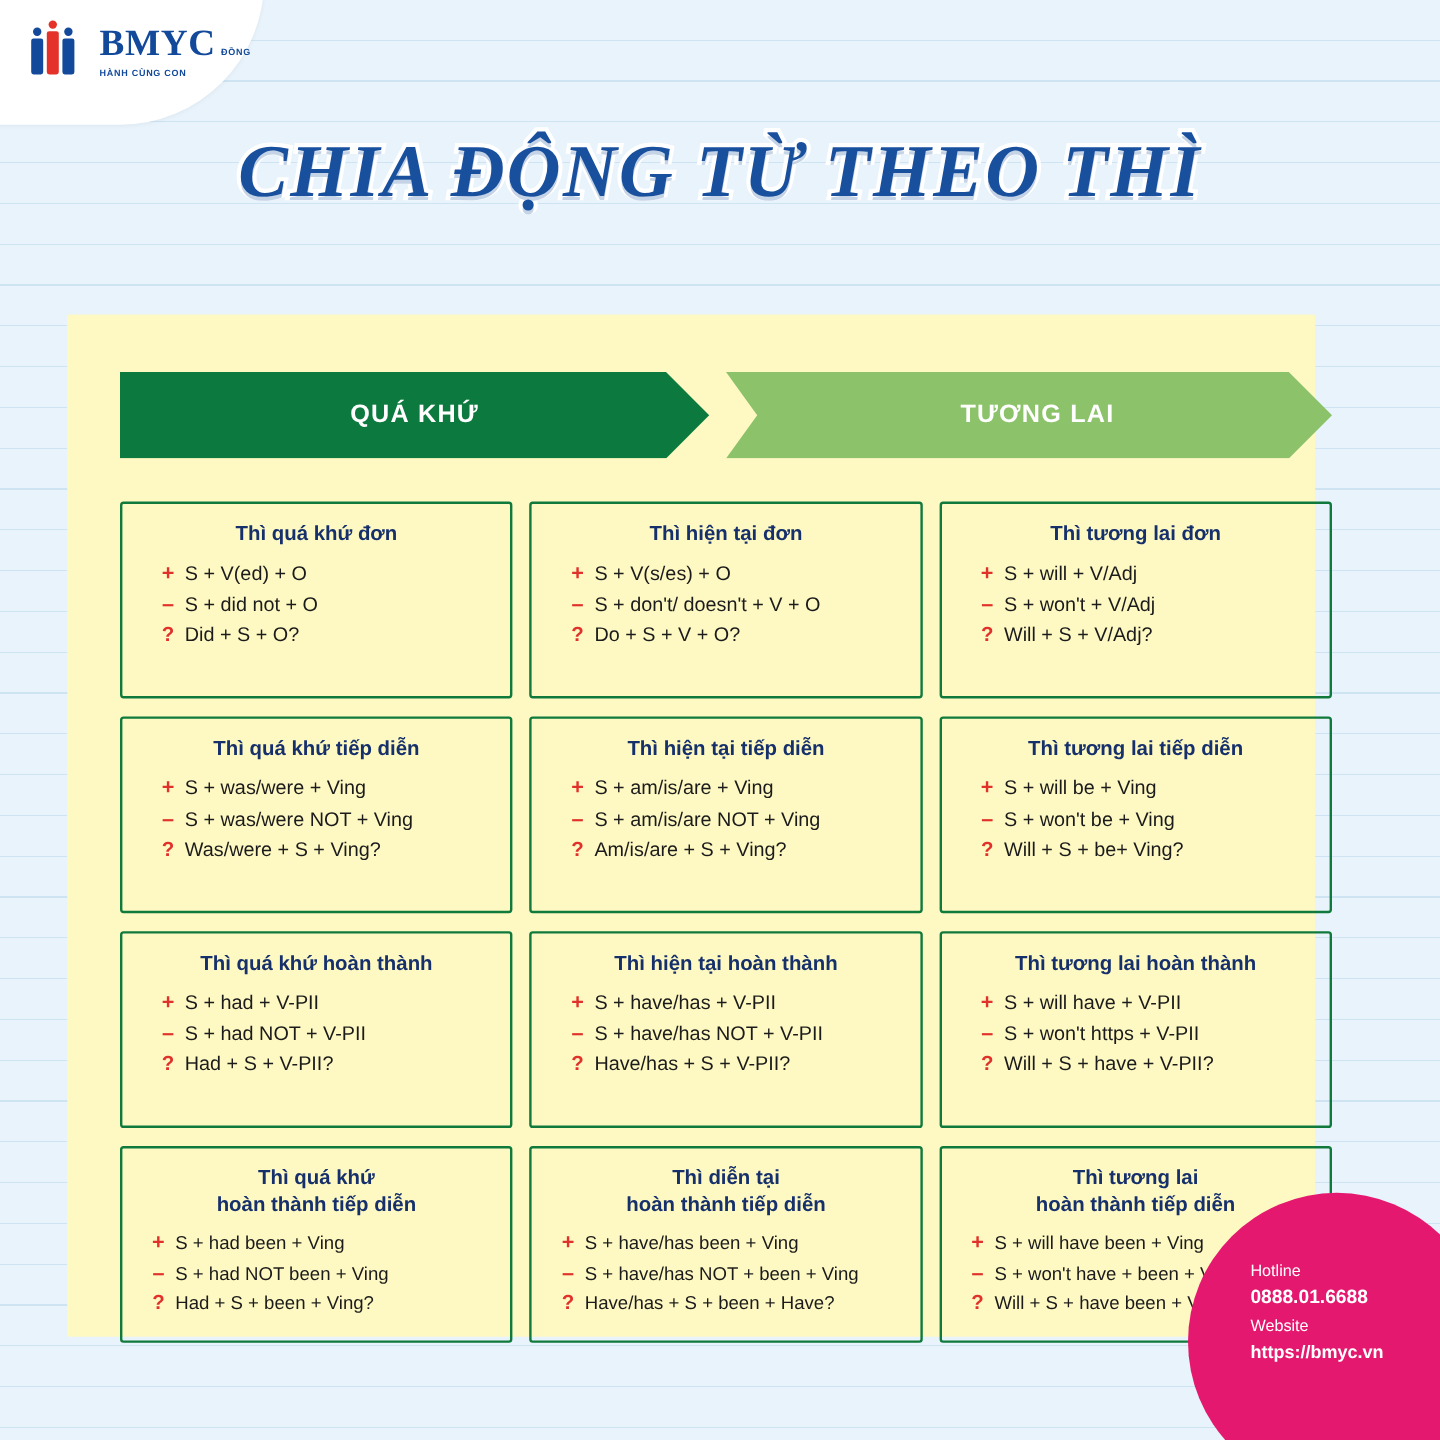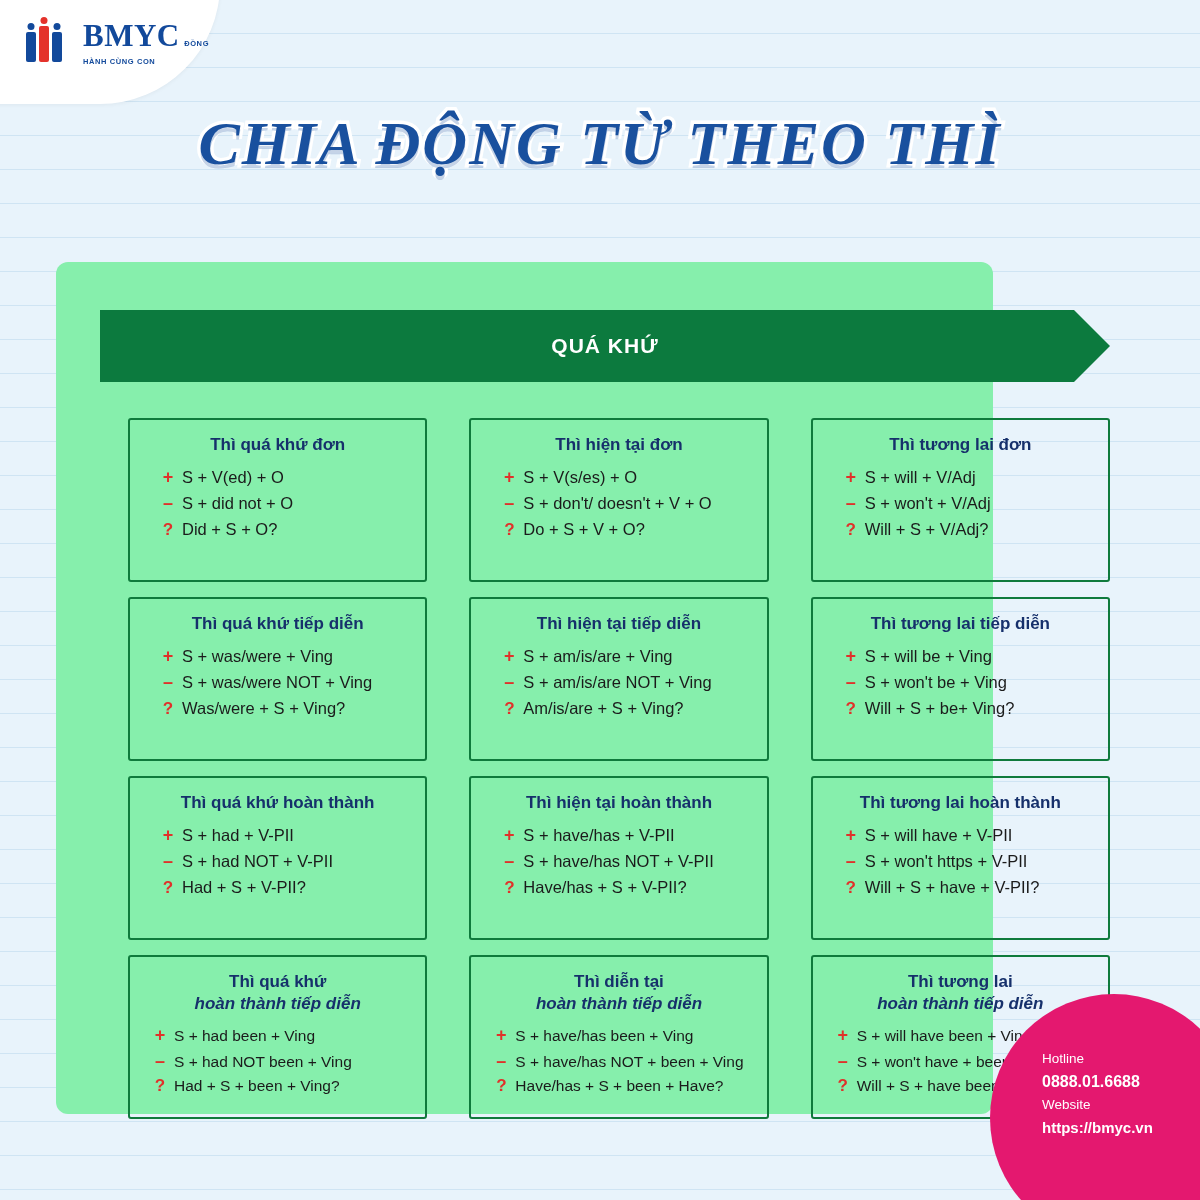--- a/index.html
+++ b/index.html
@@ -69,23 +69,23 @@
     color: #19509e;
     -webkit-text-stroke: 7px #ffffff;
     paint-order: stroke fill;
     text-shadow: 0 4px 0 rgba(25,80,158,0.25);
   }
 
   
   .board {
     position: absolute;
     left: 56px; top: 262px;
-    width: 937px; height: 852px;
-    background: #86efac;
-    border-radius: 12px;
+    width: 1040px; height: 852px;
+    background: #fef9c3;
+    border-radius: 2px;
   }
 
   
   .headers {
     position: absolute;
     left: 44px; top: 48px;
     width: 1010px; height: 72px;
     display: flex; gap: 14px;
   }
   .col-header {
@@ -114,31 +114,30 @@
     grid-auto-rows: 164px;
     column-gap: 14px;
     row-gap: 15px;
   }
   .card {
     border: 2px solid #0f7a3c;
     border-radius: 3px;
     padding: 14px 10px 10px 10px;
     display: flex; flex-direction: column;
     align-items: center;
-    margin-left: 28px;
   }
   .card-title {
     color: #16306b;
     font-size: 17px;
     font-weight: bold;
     text-align: center;
     line-height: 1.3;
     margin-bottom: 8px;
   }
-  .card-title .l2 { display: block; font-style: italic; }
+  .card-title .l2 { display: block; }
   .rows { width: 100%; padding-left: 22px; }
   .row {
     display: flex; align-items: baseline; gap: 8px;
     font-size: 16.5px;
     color: #1b1b1b;
     line-height: 1.46;
     white-space: nowrap;
   }
   .sign {
     color: #e0312a;
@@ -191,20 +190,21 @@
     </span>
   </div>
 </div>
 
 <div class="page-title">CHIA ĐỘNG TỪ THEO THÌ</div>
 
 <div class="board">
 
   <div class="headers">
     <div class="col-header c0">QUÁ KHỨ</div>
+    <div class="col-header c2">TƯƠNG LAI</div>
   </div>
 
   <div class="grid">
 
     <div class="card">
       <div class="card-title">
         <span>Thì quá khứ đơn</span>
       </div>
       <div class="rows">
         <div class="row">

